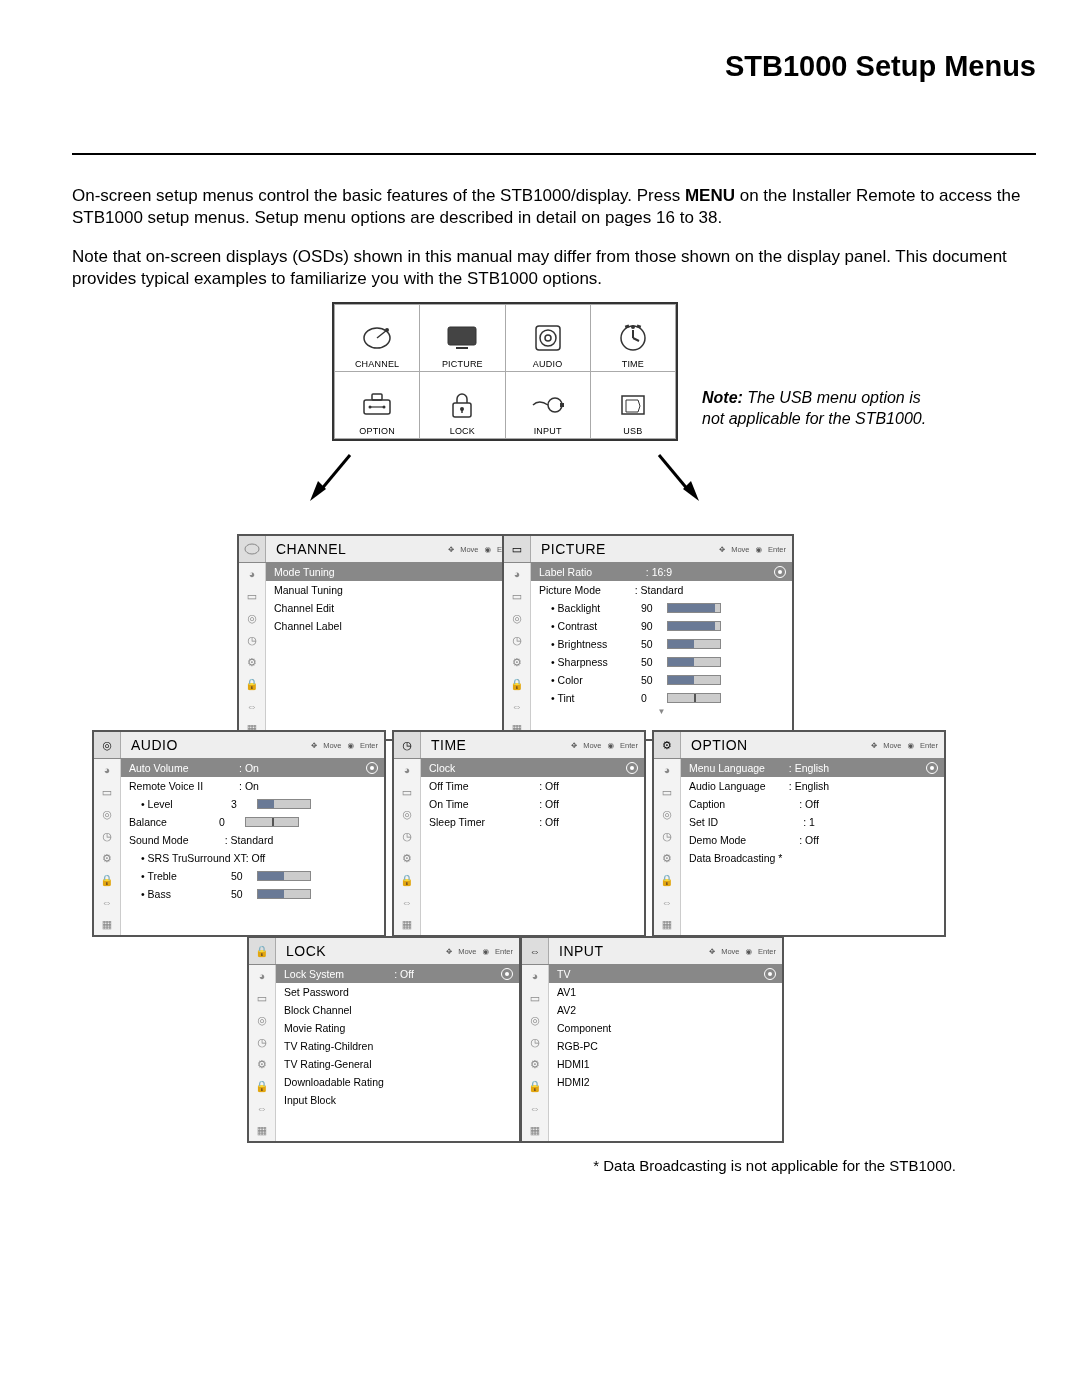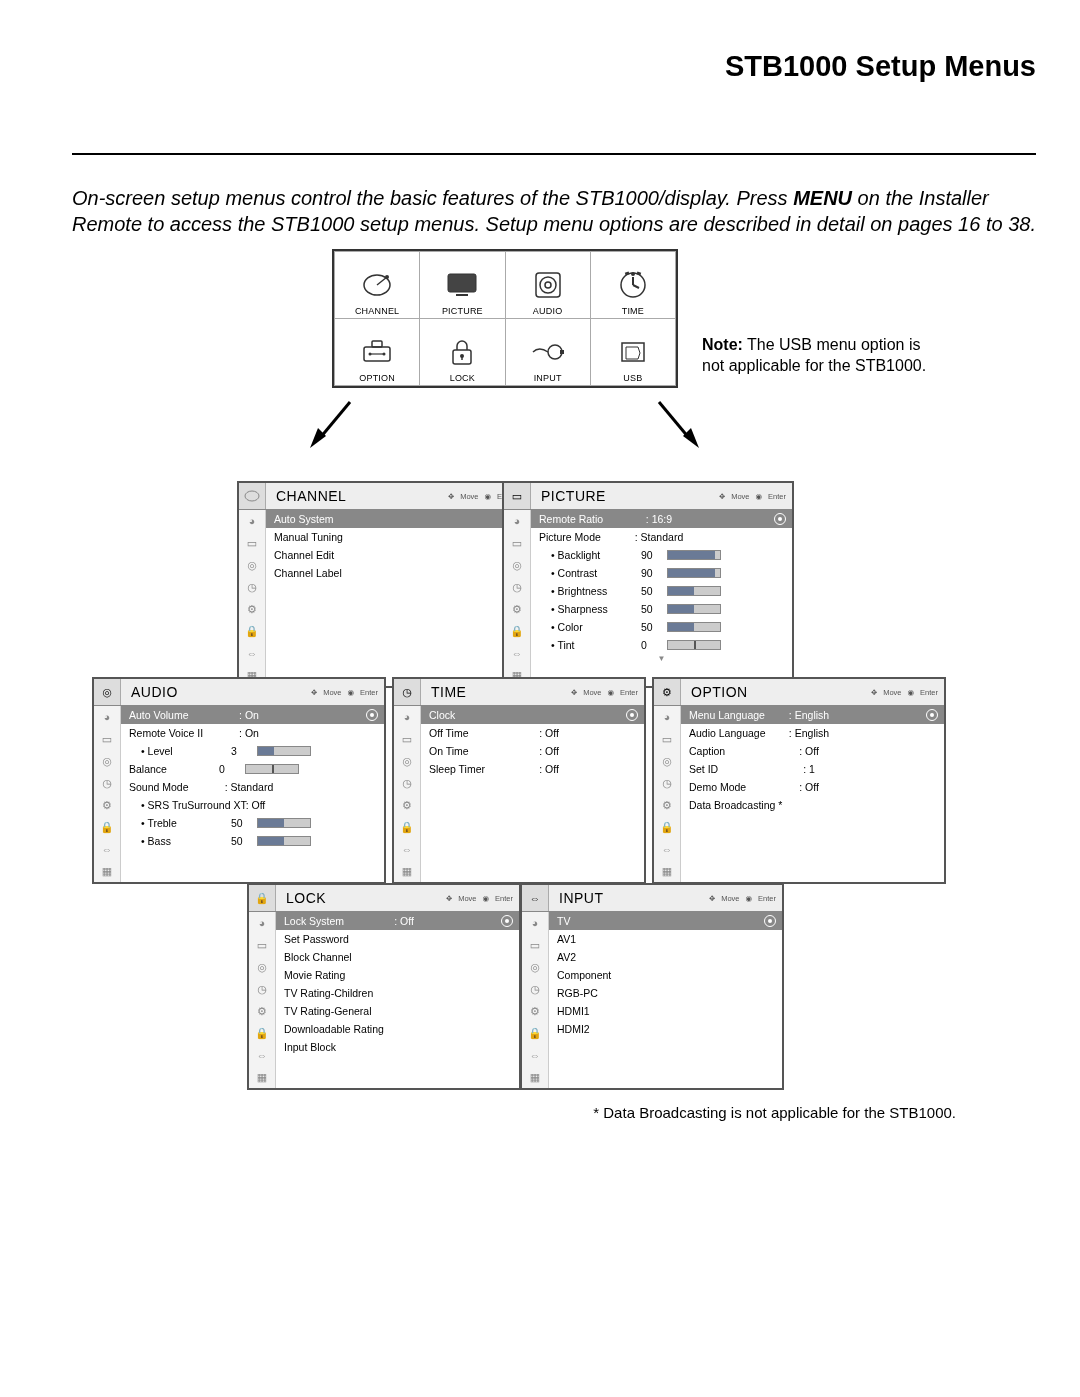--- a/index.html
+++ b/index.html
@@ -21,30 +21,30 @@
     font-weight: bold;
     font-size: 29px;
     margin-bottom: 70px;
   }
   .hr {
     border: none;
     border-top: 2px solid #000;
     margin: 0 0 30px 0;
   }
   .para {
-    font-size: 20px;
+    font-size: 17px;
     line-height: 1.3;
     margin-bottom: 12px;
-    font-style: italic;
   }
   .note-side {
     position: absolute;
     font-size: 16px;
     line-height: 1.3;
     width: 230px;
+    font-style: italic;
   }
   .content-area {
     position: relative;
     height: 900px;
   }
   
   .menu-grid {
     position: absolute;
     left: 260px;
     top: 0;
@@ -233,20 +233,21 @@
 </head>
 <body>
 
 <div class="page">
   <div class="title">STB1000 Setup Menus</div>
   <hr class="hr">
 
   <p class="para">
     <span>On-screen setup menus control the basic features of the STB1000/display. Press </span><b>MENU</b><span> on the Installer Remote to access the STB1000 setup menus. Setup menu options are described in detail on pages 16 to 38.</span>
   </p>
+  <p class="para">Note that on-screen displays (OSDs) shown in this manual may differ from those shown on the display panel. This document provides typical examples to familiarize you with the STB1000 options.</p>
 
   <div class="content-area">
 
     <div class="note-side" style="left:630px; top:86px;">
       <b>Note:</b><span> The USB menu option is not applicable for the STB1000.</span>
     </div>
 
     <div class="menu-grid">
       <div class="menu-cell">
         <div class="menu-icon">
@@ -364,21 +365,21 @@
           <div class="side-icon">▭</div>
           <div class="side-icon">◎</div>
           <div class="side-icon">◷</div>
           <div class="side-icon">⚙</div>
           <div class="side-icon">🔒</div>
           <div class="side-icon">⇔</div>
           <div class="side-icon">▦</div>
         </div>
         <div class="panel-content">
           <div class="row selected">
-              <span class="label">Auto System</span>
+              <span class="label">Mode Tuning</span>
               <span class="radio"></span>
             </div>
           <div class="row">
               <span class="label">Manual Tuning</span>
             </div>
           <div class="row">
               <span class="label">Channel Edit</span>
             </div>
           <div class="row">
               <span class="label">Channel Label</span>
@@ -404,21 +405,21 @@
           <div class="side-icon">▭</div>
           <div class="side-icon">◎</div>
           <div class="side-icon">◷</div>
           <div class="side-icon">⚙</div>
           <div class="side-icon">🔒</div>
           <div class="side-icon">⇔</div>
           <div class="side-icon">▦</div>
         </div>
         <div class="panel-content">
           <div class="row selected">
-              <span class="label">Remote Ratio</span>
+              <span class="label">Label Ratio</span>
               <span class="value">: 16:9</span>
               <span class="radio"></span>
             </div>
           <div class="row">
               <span class="label">Picture Mode</span>
               <span class="value">: Standard</span>
             </div>
           <div class="row">
               <span class="label sub">• Backlight</span>
               <span class="num">90</span>

